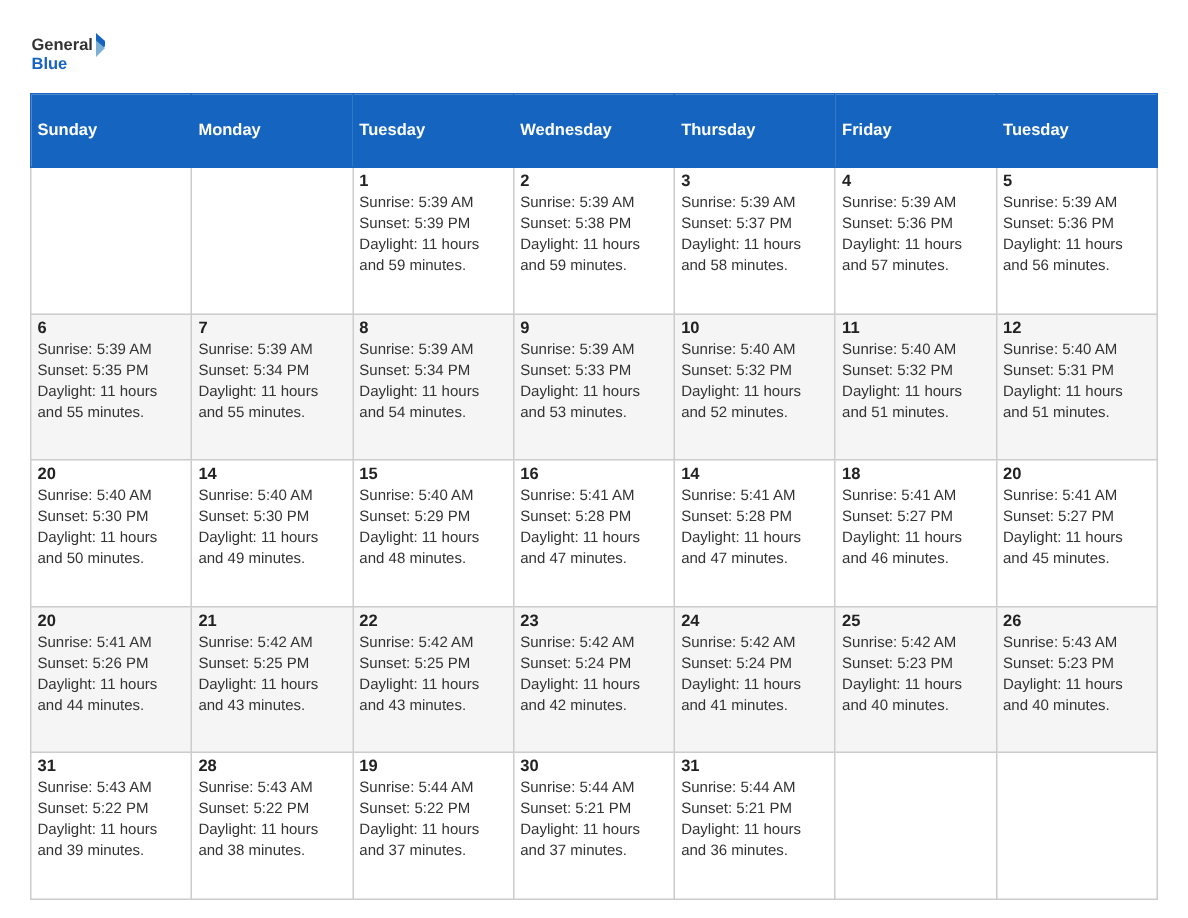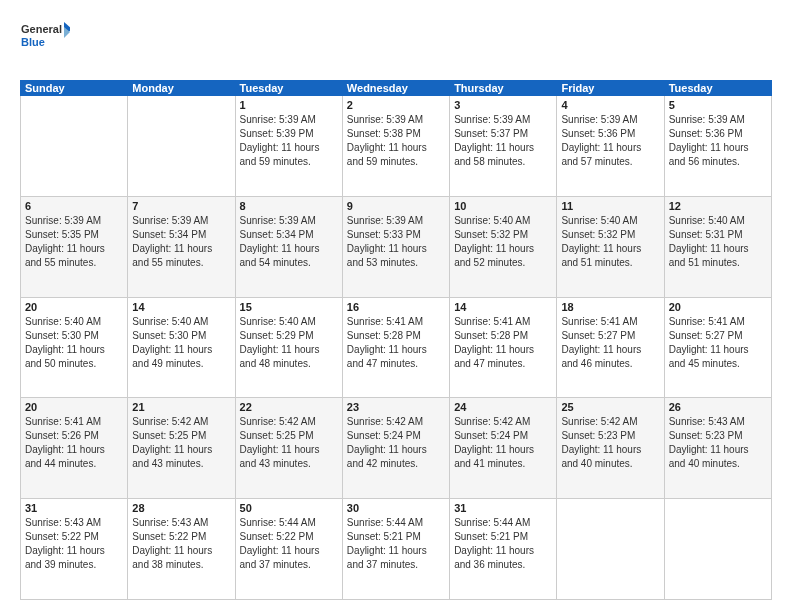--- a/index.html
+++ b/index.html
@@ -9,21 +9,20 @@
       width: 792px;
       height: 612px;
       overflow: hidden;
     }
     .page {
       width: 792px;
       height: 612px;
       padding: 18px 20px 12px 20px;
       display: flex;
       flex-direction: column;
-      gap: 18px;
     }
     .header {
       display: flex;
       justify-content: space-between;
       align-items: flex-start;
       margin-bottom: 8px;
     }
     .logo {
       display: flex;
       align-items: center;
@@ -46,21 +45,21 @@
       flex: 1;
       border-collapse: collapse;
       width: 100%;
       table-layout: fixed;
     }
     .calendar th {
       background-color: #1565c0;
       color: #fff;
       font-size: 11px;
       font-weight: bold;
-      padding: 1px 4px;
+      padding: 18px 4px;
       text-align: left;
       border: 1px solid #1565c0;
     }
     .calendar td {
       border: 1px solid #ccc;
       vertical-align: top;
       padding: 3px 4px;
       font-size: 9px;
       color: #333;
       background: #fff;
@@ -318,21 +317,21 @@
 and 39 minutes.</div>
           </td>
           <td>
             <span class="day-num">28</span>
             <div class="cell-text" style="white-space: pre-line;">Sunrise: 5:43 AM
 Sunset: 5:22 PM
 Daylight: 11 hours
 and 38 minutes.</div>
           </td>
           <td>
-            <span class="day-num">50</span>
+            <span class="day-num">19</span>
             <div class="cell-text" style="white-space: pre-line;">Sunrise: 5:44 AM
 Sunset: 5:22 PM
 Daylight: 11 hours
 and 37 minutes.</div>
           </td>
           <td>
             <span class="day-num">30</span>
             <div class="cell-text" style="white-space: pre-line;">Sunrise: 5:44 AM
 Sunset: 5:21 PM
 Daylight: 11 hours

